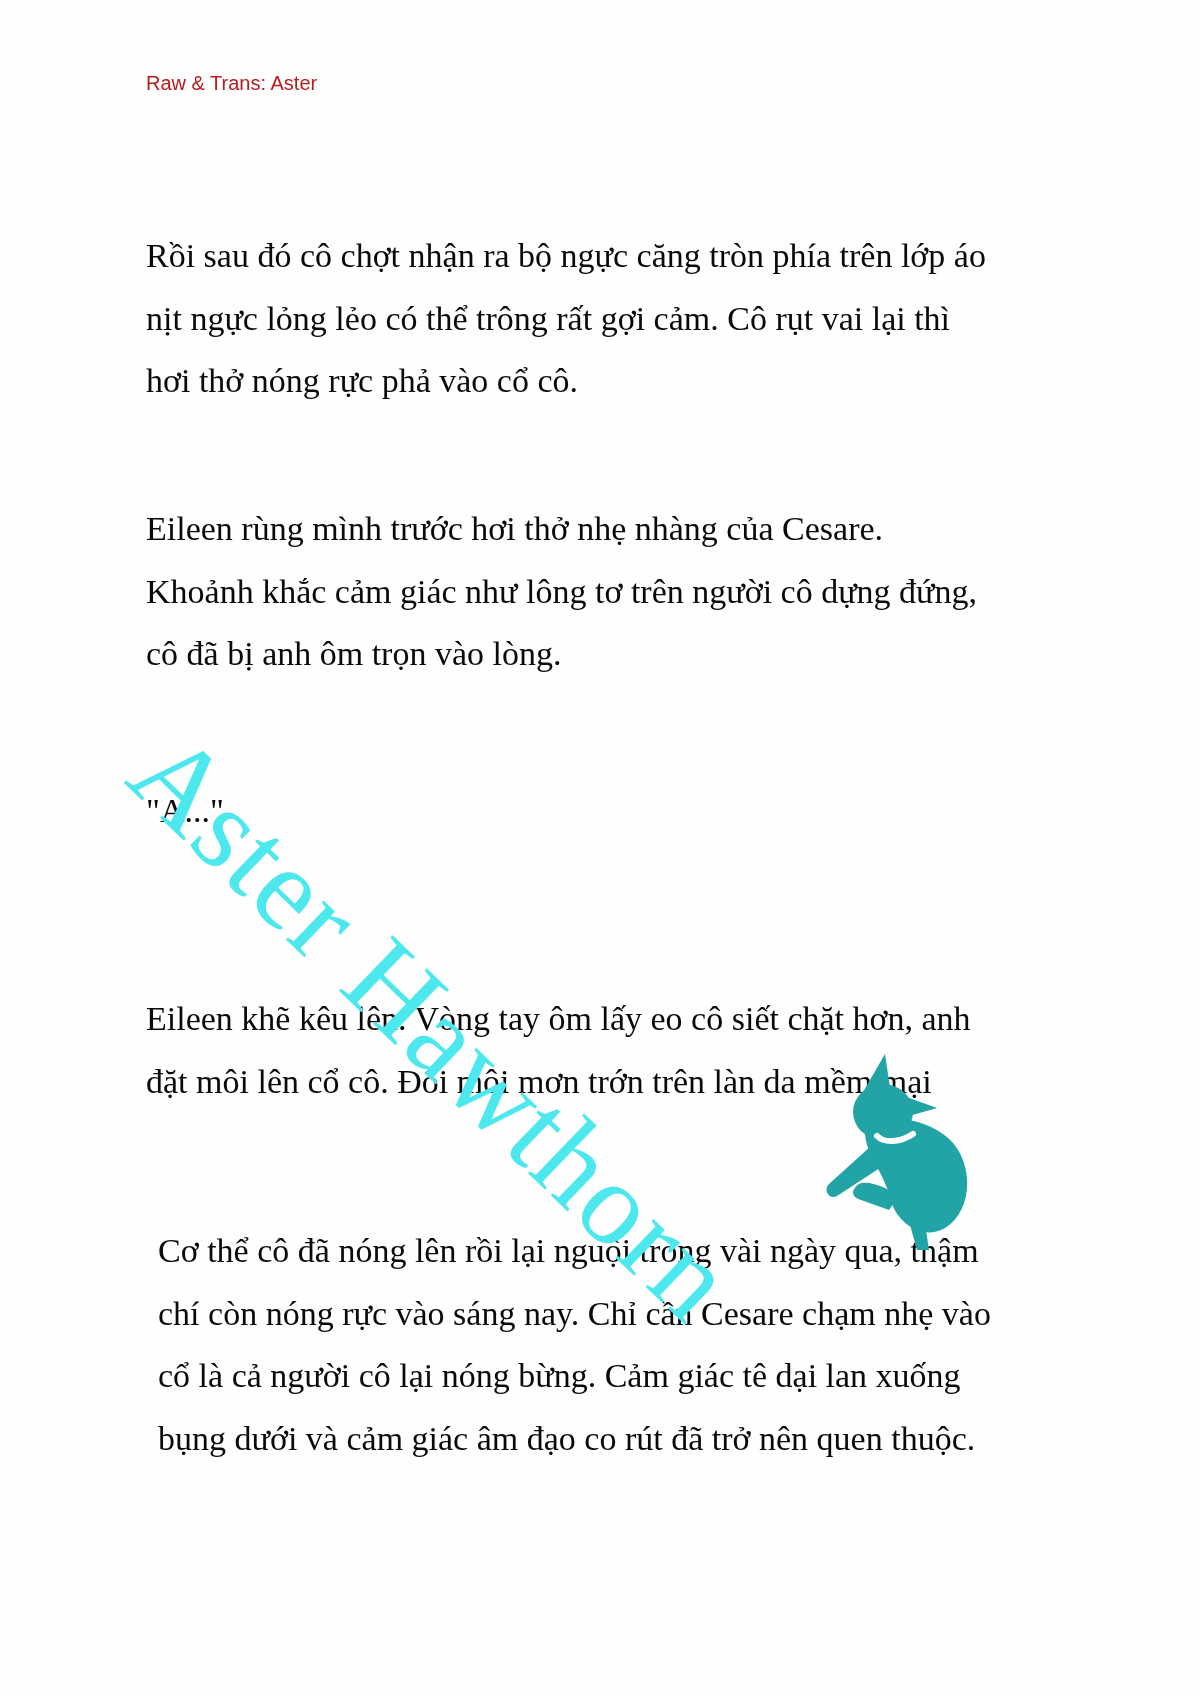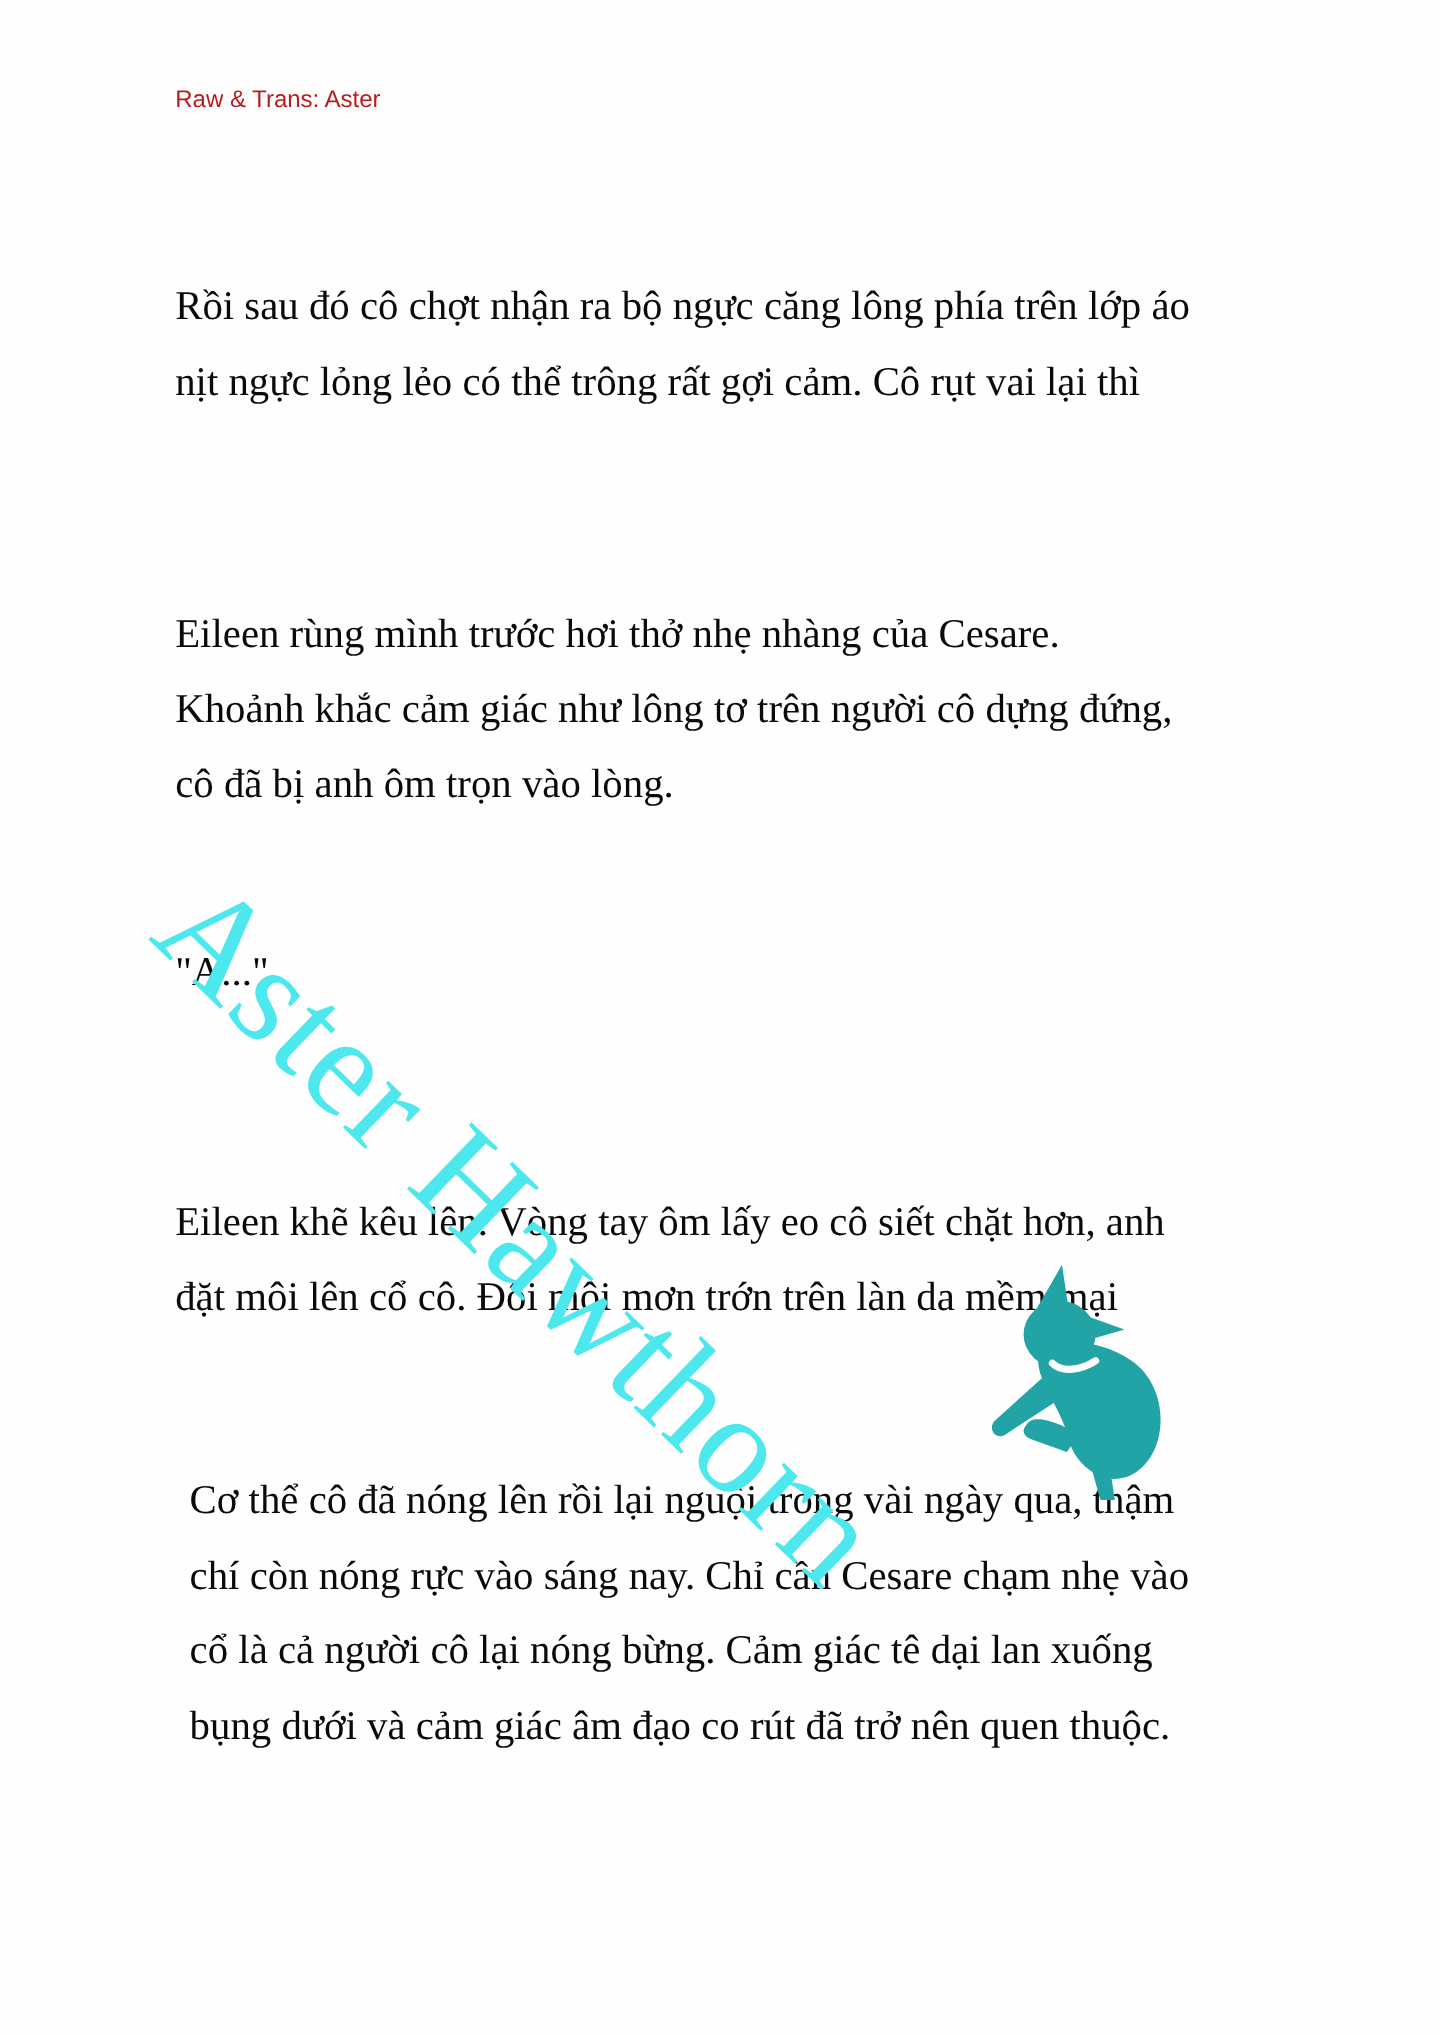--- a/index.html
+++ b/index.html
@@ -42,22 +42,23 @@
       width: 160px; height: 200px;
       z-index: 3;
     }
   </style>
 </head>
 <body>
 
 <div class="header">Raw &amp; Trans: Aster</div>
 
 <p class="para" style="top:225px;">
-  <span class="line">Rồi sau đó cô chợt nhận ra bộ ngực căng lông phía trên lớp áo</span>
+  <span class="line">Rồi sau đó cô chợt nhận ra bộ ngực căng tròn phía trên lớp áo</span>
   <span class="line">nịt ngực lỏng lẻo có thể trông rất gợi cảm. Cô rụt vai lại thì</span>
+  <span class="line">hơi thở nóng rực phả vào cổ cô.</span>
 </p>
 
 <p class="para" style="top:498px;font-family:Liberation Serif, serif;">
   <span class="line">Eileen rùng mình trước hơi thở nhẹ nhàng của Cesare.</span>
   <span class="line">Khoảnh khắc cảm giác như lông tơ trên người cô dựng đứng,</span>
   <span class="line">cô đã bị anh ôm trọn vào lòng.</span>
 </p>
 
 <p class="para" style="top:780px;">
   <span class="line">"A..."</span>

